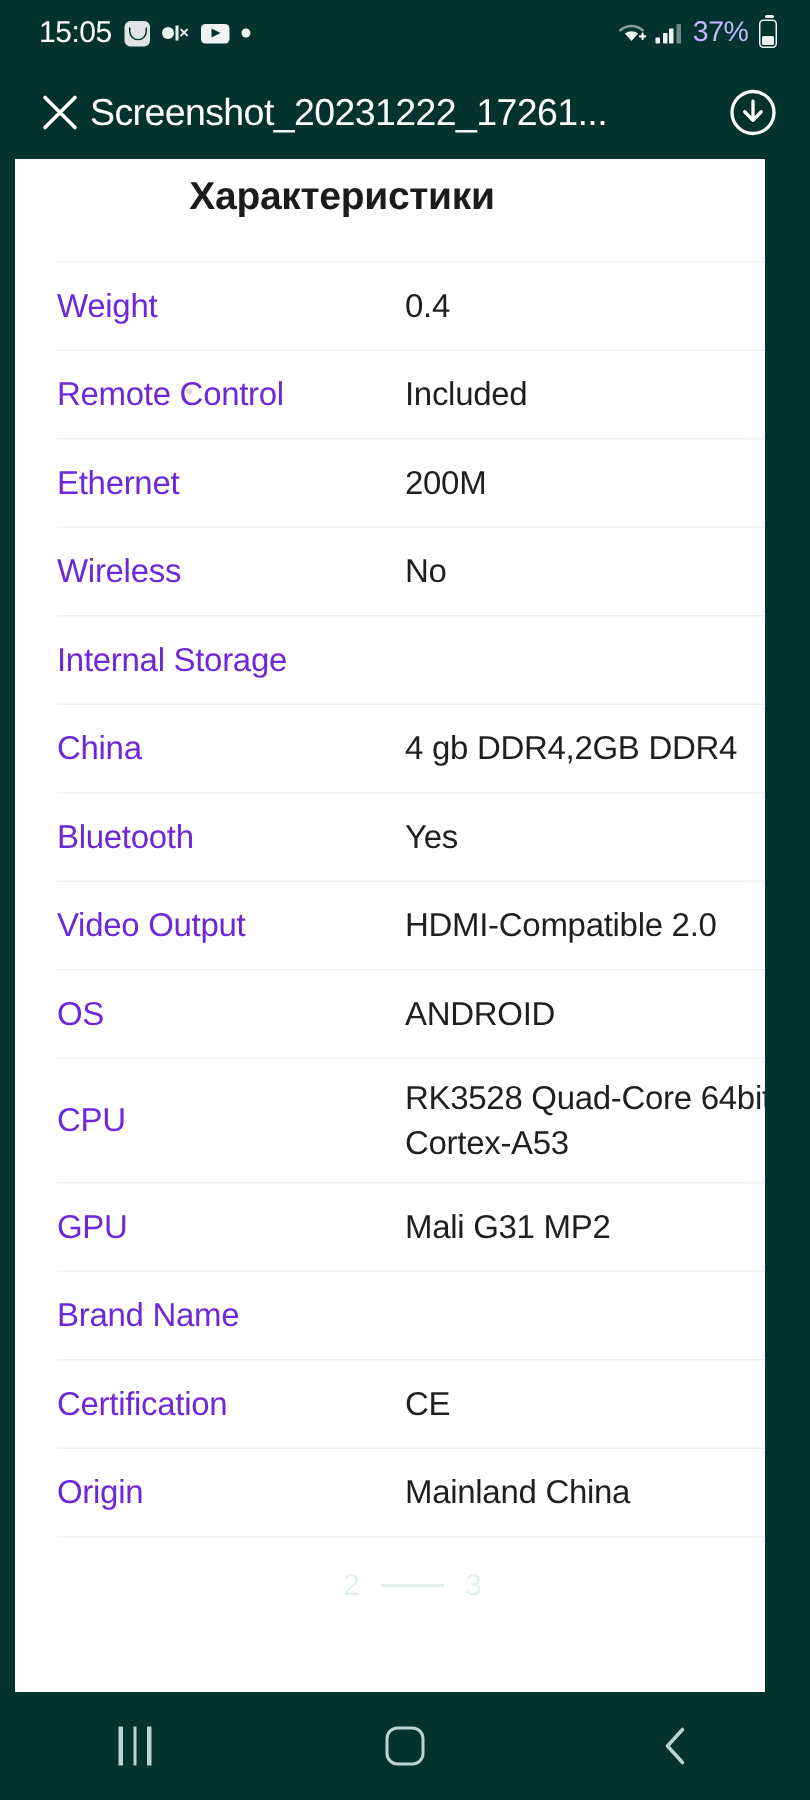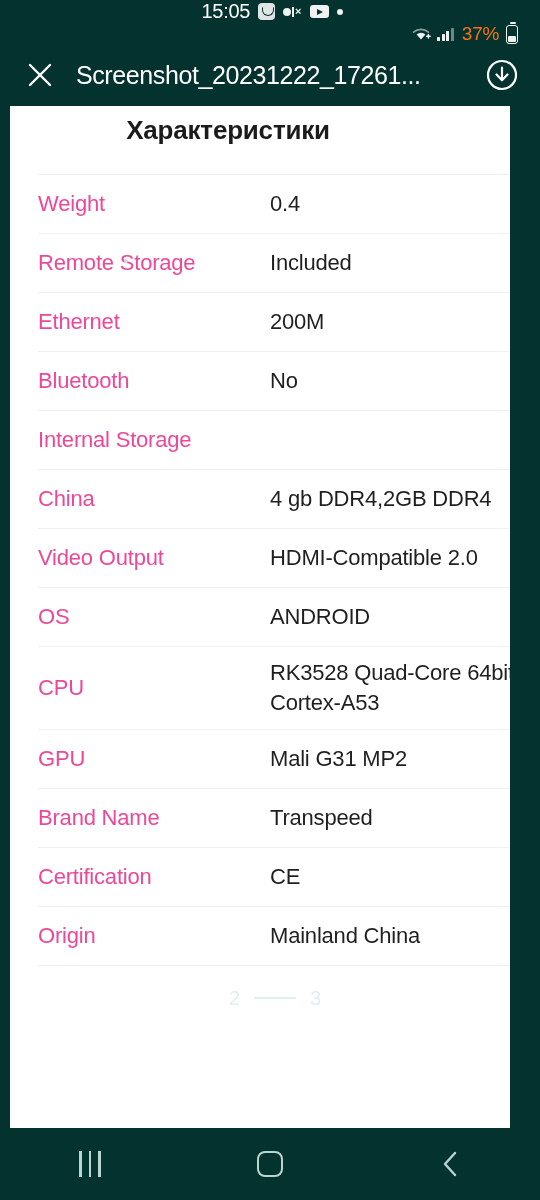--- a/index.html
+++ b/index.html
@@ -23,21 +23,20 @@
 
   
   .statusbar {
     position: absolute;
     top: 0; left: 0;
     width: 540px; height: 44px;
     display: flex;
     align-items: center;
     padding: 0 22px 0 26px;
     color: #ffffff;
-    flex-direction: column;
   }
   .sb-left { display: flex; align-items: center; gap: 8px; }
   .sb-right { display: flex; align-items: center; gap: 6px; margin-left: auto; }
 
   .sb-time {
     font-size: 20px;
     letter-spacing: -0.3px;
     color: #ffffff;
     font-weight: 400;
   }
@@ -97,21 +96,21 @@
   .ic-wifi { width: 20px; height: 16px; position: relative; }
   .ic-sig  { display: flex; align-items: flex-end; gap: 1.6px; height: 14px; }
   .ic-sig i { width: 3px; background: #eef2f1; display: block; border-radius: .5px; }
   .ic-sig i:nth-child(1) { height: 4px; }
   .ic-sig i:nth-child(2) { height: 7px; }
   .ic-sig i:nth-child(3) { height: 10px; }
   .ic-sig i:nth-child(4) { height: 13px; opacity: .45; }
 
   .sb-batt-txt {
     font-size: 19px;
-    color: #f97316;
+    color: #c4b5fd;
     letter-spacing: -0.3px;
     margin-left: 2px;
   }
   .ic-batt {
     width: 12px; height: 19px;
     border: 1.8px solid #eef2f1;
     border-radius: 3px;
     position: relative;
     margin-left: 1px;
   }
@@ -133,21 +132,20 @@
   }
 
   
   .appbar {
     position: absolute;
     top: 44px; left: 0;
     width: 540px; height: 62px;
     display: flex;
     align-items: center;
     padding: 0 18px 0 20px;
-    gap: 16px;
   }
   .appbar-title {
     flex: 1;
     color: #ffffff;
     font-size: 25px;
     letter-spacing: -0.4px;
     white-space: nowrap;
     overflow: hidden;
     line-height: 1.1;
     padding-top: 2px;
@@ -216,21 +214,21 @@
     align-items: center;
     border-top: 1px solid #f0f0f0;
     min-height: 59px;
     padding: 11px 0 11px 0;
   }
   .spec-row:first-child { border-top: 1px solid #efefef; }
 
   .spec-label {
     width: 232px;
     flex: none;
-    color: #ec4899;
+    color: #6d28d9;
     font-size: 22px;
     letter-spacing: -0.2px;
     line-height: 1.25;
   }
   .spec-value {
     color: #1f1f1f;
     font-size: 22px;
     letter-spacing: -0.2px;
     line-height: 1.36;
     white-space: pre;
@@ -347,43 +345,47 @@
       <div class="edge-dot"></div>
 
       <div class="spec-table">
 
         <div class="spec-row">
           <div class="spec-label">Weight</div>
           <div class="spec-value">0.4</div>
         </div>
 
         <div class="spec-row">
-          <div class="spec-label">Remote Storage</div>
+          <div class="spec-label">Remote Control</div>
           <div class="spec-value">Included</div>
         </div>
 
         <div class="spec-row">
           <div class="spec-label">Ethernet</div>
           <div class="spec-value">200M</div>
         </div>
 
         <div class="spec-row">
-          <div class="spec-label">Bluetooth</div>
+          <div class="spec-label">Wireless</div>
           <div class="spec-value">No</div>
         </div>
 
         <div class="spec-row">
           <div class="spec-label">Internal Storage</div>
         </div>
 
         <div class="spec-row">
           <div class="spec-label">China</div>
           <div class="spec-value">4 gb DDR4,2GB DDR4</div>
         </div>
 
+        <div class="spec-row">
+          <div class="spec-label">Bluetooth</div>
+          <div class="spec-value">Yes</div>
+        </div>
 
         <div class="spec-row">
           <div class="spec-label">Video Output</div>
           <div class="spec-value">HDMI-Compatible 2.0</div>
         </div>
 
         <div class="spec-row">
           <div class="spec-label">OS</div>
           <div class="spec-value">ANDROID</div>
         </div>
@@ -394,21 +396,20 @@
 Cortex-A53</div>
         </div>
 
         <div class="spec-row">
           <div class="spec-label">GPU</div>
           <div class="spec-value">Mali G31 MP2</div>
         </div>
 
         <div class="spec-row">
           <div class="spec-label">Brand Name</div>
-          <div class="spec-value">Transpeed</div>
         </div>
 
         <div class="spec-row">
           <div class="spec-label">Certification</div>
           <div class="spec-value">CE</div>
         </div>
 
         <div class="spec-row">
           <div class="spec-label">Origin</div>
           <div class="spec-value">Mainland China</div>

